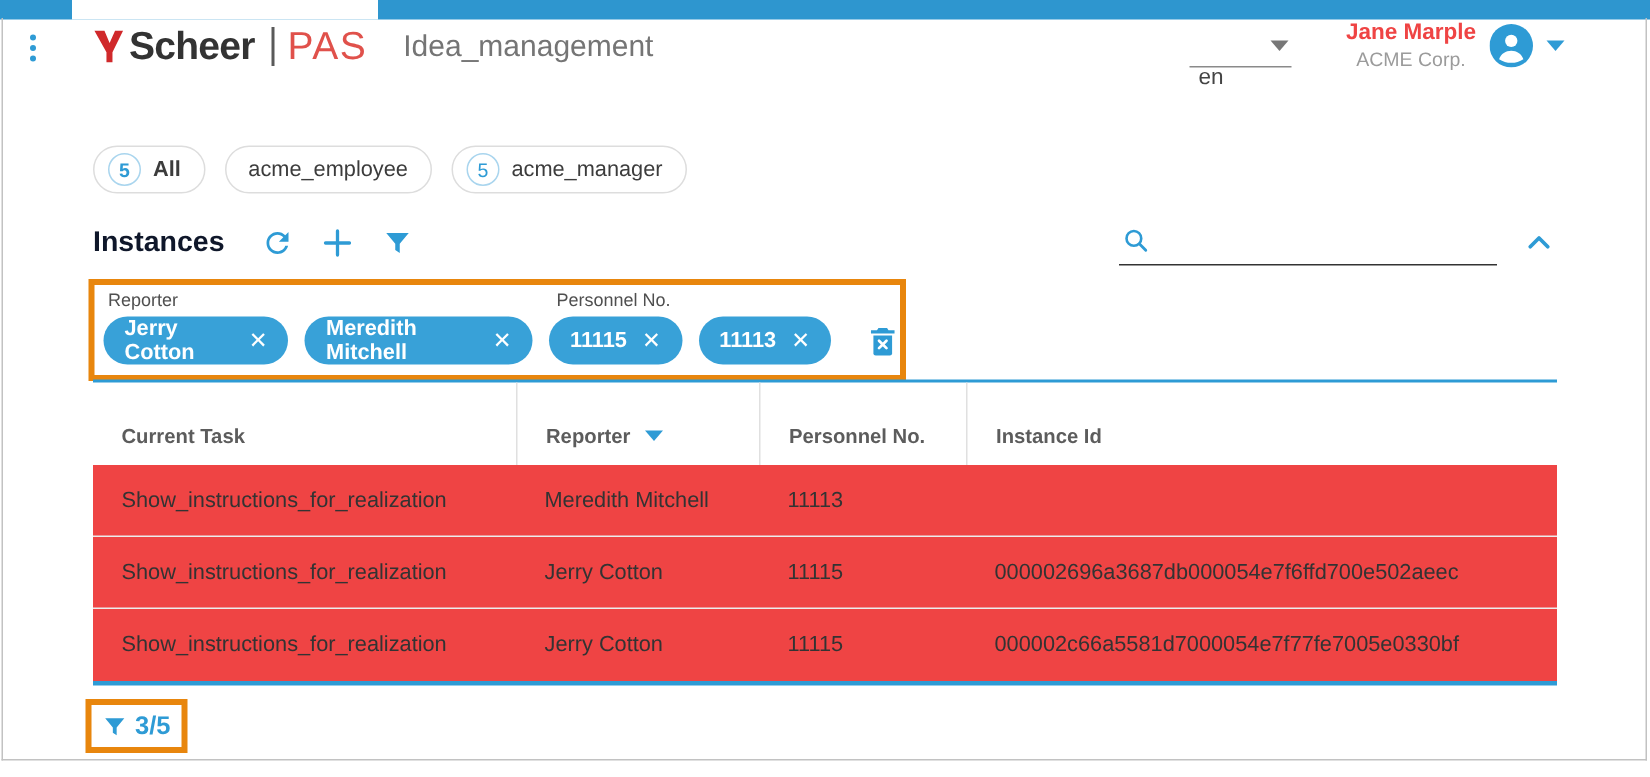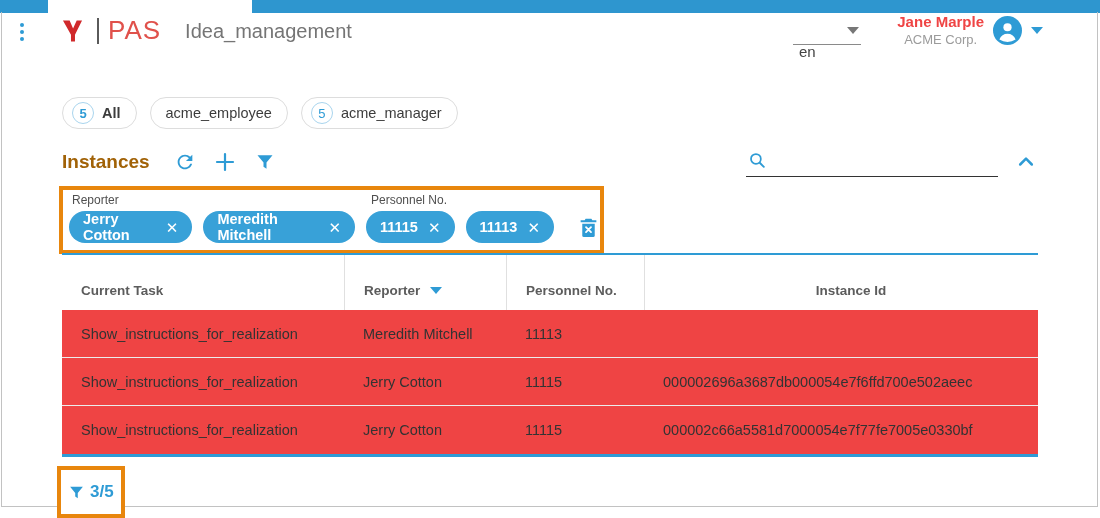--- a/index.html
+++ b/index.html
@@ -37,21 +37,21 @@
   
   .pills { position:absolute; left:62px; top:97px; display:flex; gap:13px; }
   .pill { height:32px; border:1px solid #ddd; border-radius:16px; background:#fff;
     display:flex; align-items:center; gap:8px; padding:0 15px; font-size:14.5px; color:#3c3c3c; cursor:pointer; }
   .pill .count { width:22px; height:22px; border:1px solid #a9d5ee; border-radius:50%;
     color:#2e9bd5; font-size:13px; display:flex; align-items:center; justify-content:center; margin-left:-6px; }
   .pill.bold { font-weight:bold; }
 
   
   .toolbar { position:absolute; left:62px; top:144px; right:62px; height:36px; display:flex; align-items:center; }
-  .section-title { font-size:19px; font-weight:bold; color:#a16207; margin-right:22px; }
+  .section-title { font-size:19px; font-weight:bold; color:#0f172a; margin-right:22px; }
   .icon-btn { width:26px; height:26px; display:flex; align-items:center; justify-content:center; cursor:pointer; margin-right:14px; }
   .search-wrap { margin-left:auto; width:252px; height:30px; border-bottom:1px solid #333;
     display:flex; align-items:center; gap:6px; padding:0 2px 3px 2px; }
   .search-input { border:none; outline:none; flex:1; font-size:14px; background:transparent; font-family:inherit; }
   .collapse-btn { width:24px; height:24px; margin-left:16px; display:flex; align-items:center; justify-content:center; cursor:pointer; }
 
   
   .filter-box { position:absolute; left:59px; top:186px; width:545px; height:68px;
     border:4px solid #e8860d; background:#fff; }
   .filter-label { position:absolute; top:3px; font-size:12px; color:#4f4f4f; }
@@ -65,30 +65,30 @@
 
   
   .table-topline { position:absolute; left:62px; top:253px; width:976px; height:2px; background:#2e9bd5; }
   .thead { position:absolute; left:62px; top:255px; width:976px; height:71px; display:flex;
     border-bottom:1px solid #e0e0e0; }
   .th { display:flex; align-items:center; padding-left:19px; font-size:13.5px; font-weight:bold;
     color:#5c5c5c; cursor:pointer; }
   .th + .th { border-left:1px solid #e0e0e0; }
   .sort-desc { width:0; height:0; border-left:6px solid transparent; border-right:6px solid transparent;
     border-top:7px solid #2e9bd5; margin-left:10px; }
-  .col-task { width:282px; } .col-reporter { width:162px; } .col-personnel { width:138px; } .col-id { width:394px;justify-content:center; }
+  .col-task { width:282px; } .col-reporter { width:162px; } .col-personnel { width:138px; } .col-id { width:394px; }
   .tbody { position:absolute; left:62px; top:310px; width:976px; }
   .tr { display:flex; height:48px; align-items:center; border-bottom:1px solid #ececec;
     font-size:14.5px; color:#333; cursor:pointer; background:#ef4444; }
   .tr:last-child { border-bottom:none; }
   .td { padding-left:19px; overflow:hidden; white-space:nowrap; }
   .table-bottomline { position:absolute; left:62px; top:454px; width:976px; height:3px; background:#2e9bd5; }
 
   
-  .count-box { position:absolute; left:57px; top:466px; height:52px; border:4px solid #e8860d;
+  .count-box { position:absolute; left:57px; top:466px; height:36px; border:4px solid #e8860d;
     display:flex; align-items:center; gap:5px; padding:0 7px; cursor:pointer; background:#fff; }
   .count-text { color:#2e9bd5; font-weight:bold; font-size:17px; }
 </style>
 </head>
 <body>
 
 <div class="stage">
 
   <div class="topbar">
     <div class="tab-notch"></div>
@@ -98,20 +98,21 @@
   <div class="kebab">
       <i></i>
       <i></i>
       <i></i>
     </div>
 
   <div class="logo-row">
     <svg class="logo-mark" width="21" height="24" viewBox="0 0 22 24">
       <polygon points="1,1 8,1 11.6,9.5 15.4,1 21,1 13.6,16 13.6,23 9.4,23 9.4,16" fill="#d0292b"></polygon>
     </svg>
+    <span class="brand">Scheer</span>
     <span class="logo-divider"></span>
     <span class="pas">PAS</span>
     <span class="app-title">Idea_management</span>
   </div>
 
   <div class="lang">
     <span class="lang-value">en</span>
     <span class="caret-down-gray"></span>
   </div>
 

